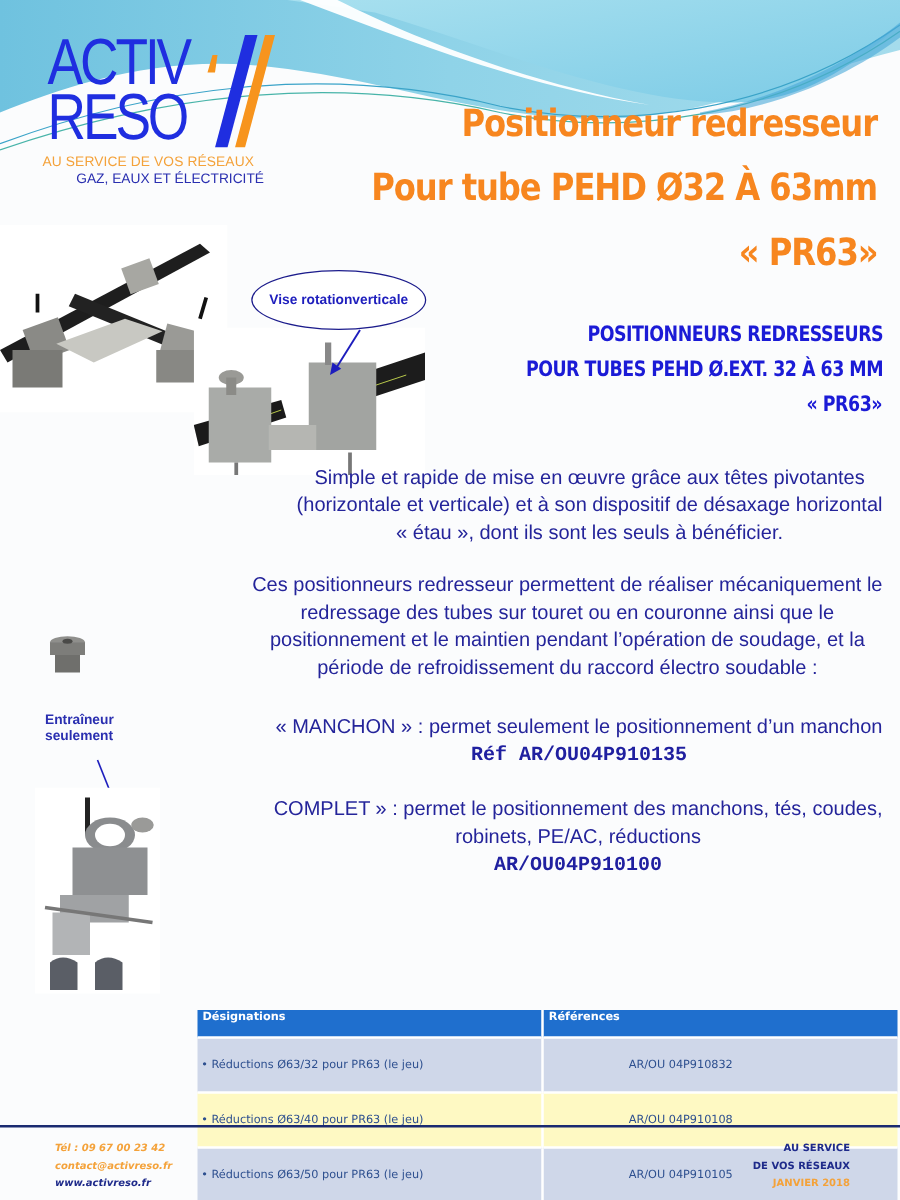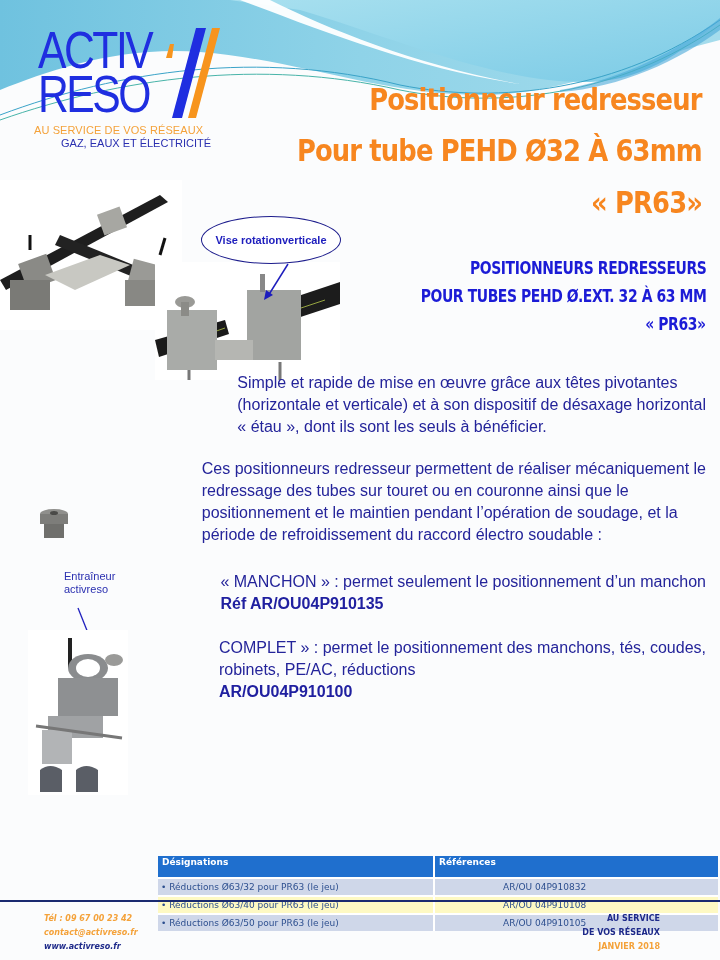--- a/index.html
+++ b/index.html
@@ -25,48 +25,48 @@
     .img2 { position: absolute; left: 155px; top: 262px; width: 185px; height: 118px; z-index: 1; }
     .callout { position: absolute; left: 201px; top: 216px; width: 140px; height: 48px; border: 1.5px solid #1c1c8c; border-radius: 50%; background: #ffffff; z-index: 3; display: flex; flex-direction: row; align-items: center; justify-content: center; }
     .callout span { color: #1d1dbd; font-size: 11px; font-weight: bold; line-height: 13px; }
     .callout-arrow { position: absolute; left: 260px; top: 262px; width: 30px; height: 40px; z-index: 3; }
 
     .subtitle { position: absolute; right: 14px; text-align: right; color: #1b1bd6; font-family: "DejaVu Sans", sans-serif; font-weight: bold; font-size: 17px; letter-spacing: -0.5px; white-space: nowrap; transform: scaleX(0.82); transform-origin: right; z-index: 2; }
     .sub-1 { top: 258px; }
     .sub-2 { top: 286px; }
     .sub-3 { top: 314px; }
 
-    .para { position: absolute; right: 14px; text-align: left; color: #24249a; font-size: 16px; line-height: 22px; z-index: 2; white-space: nowrap; }
+    .para { position: absolute; right: 14px; text-align: center; color: #24249a; font-size: 16px; line-height: 22px; z-index: 2; white-space: nowrap; }
     .para div { white-space: nowrap; }
     .para-1 { top: 372px; }
     .para-2 { top: 458px; }
     .para-3 { top: 571px; }
     .para-4 { top: 637px; }
-    .ref { font-weight: bold; color: #2020a0; }
+    .ref { font-weight: bold; color: #2020a0; font-family: Liberation Mono, monospace; }
 
     .img3 { position: absolute; left: 36px; top: 506px; width: 40px; height: 36px; }
-    .entraineur { position: absolute; left: 36px; top: 570px; color: #2a2fb0; font-size: 11px; font-weight: normal; line-height: 13px; margin-left: 28px; }
+    .entraineur { position: absolute; left: 36px; top: 570px; color: #2a2fb0; font-size: 11px; font-weight: bold; line-height: 13px; }
     .arrow2 { position: absolute; left: 76px; top: 606px; width: 20px; height: 40px; }
     .img4 { position: absolute; left: 28px; top: 630px; width: 100px; height: 165px; }
 
-    .table { position: absolute; left: 158px; top: 808px; width: 560px; border-collapse: collapse; font-family: "DejaVu Sans", sans-serif; font-size: 9px; margin-top: 48px; }
+    .table { position: absolute; left: 158px; top: 808px; width: 560px; border-collapse: collapse; font-family: "DejaVu Sans", sans-serif; font-size: 9px; }
     .table th { background: #1f6fce; color: #ffffff; height: 22px; font-weight: bold; text-align: left; padding: 0 4px; vertical-align: top; padding-top: 1px; border-right: 2px solid #ffffff; }
     .table th.ref-h { text-align: left; border-right: none; }
-    .table td { height: 17px; color: #2d4f8f; padding: 3px 3px; border-top: 2px solid #ffffff; border-right: 2px solid #ffffff; }
+    .table td { height: 17px; color: #2d4f8f; padding: 16px 3px; border-top: 2px solid #ffffff; border-right: 2px solid #ffffff; }
     .table td.ref-c { text-align: left; padding-left: 68px; border-right: none; }
     .table tr.odd td { background: #cfd7e9; }
     .table tr.even td { background: #fef9c3; }
     .col1 { width: 276px; }
 
     .footer-line { position: absolute; left: 0; top: 900px; width: 720px; height: 2px; background: #1a2a70; }
     .foot-left { position: absolute; left: 44px; top: 912px; font-family: "DejaVu Sans", sans-serif; font-weight: bold; font-size: 8px; line-height: 14px; font-style: italic; }
     .foot-tel { color: #f4a23a; }
     .foot-mail { color: #f4a23a; }
     .foot-web { color: #1e2a8a; }
-    .foot-right { position: absolute; right: 60px; top: 912px; text-align: right; font-family: "DejaVu Sans", sans-serif; font-weight: bold; font-size: 8px; line-height: 14px; }
+    .foot-right { position: absolute; right: 40px; top: 912px; text-align: right; font-family: "DejaVu Sans", sans-serif; font-weight: bold; font-size: 8px; line-height: 14px; }
     .foot-r1, .foot-r2 { color: #1e2a8a; }
     .foot-r3 { color: #f4a23a; }
   </style>
 </head>
 <body>
 
 <svg class="bg-swoosh" viewBox="0 0 720 200" preserveAspectRatio="none">
   <defs>
     <linearGradient id="g1" x1="0" y1="0" x2="1" y2="0">
       <stop offset="0" stop-color="#6fc2df"></stop>
@@ -171,21 +171,21 @@
 
 <svg class="img3" viewBox="0 0 40 36">
   <ellipse cx="18" cy="8" rx="14" ry="5" fill="#8f8f8c"></ellipse>
   <rect x="4" y="8" width="28" height="10" fill="#7d7d7a"></rect>
   <rect x="8" y="18" width="20" height="14" fill="#6f6f6c"></rect>
   <ellipse cx="18" cy="7" rx="4" ry="2" fill="#4a4a48"></ellipse>
 </svg>
 
 <div class="entraineur">
   <div>Entraîneur</div>
-  <div>activreso</div>
+  <div>seulement</div>
 </div>
 <svg class="arrow2" viewBox="0 0 20 40">
   <line x1="2" y1="2" x2="14" y2="32" stroke="#1d1dbd" stroke-width="1.3"></line>
   <path d="M17,38 L10,30 L17,28 Z" fill="#1d1dbd"></path>
 </svg>
 
 <svg class="img4" viewBox="0 0 100 165">
   <rect x="0" y="0" width="100" height="165" fill="#ffffff"></rect>
   <rect x="40" y="8" width="4" height="30" fill="#222"></rect>
   <ellipse cx="60" cy="38" rx="20" ry="14" fill="#8a8c8e"></ellipse>

